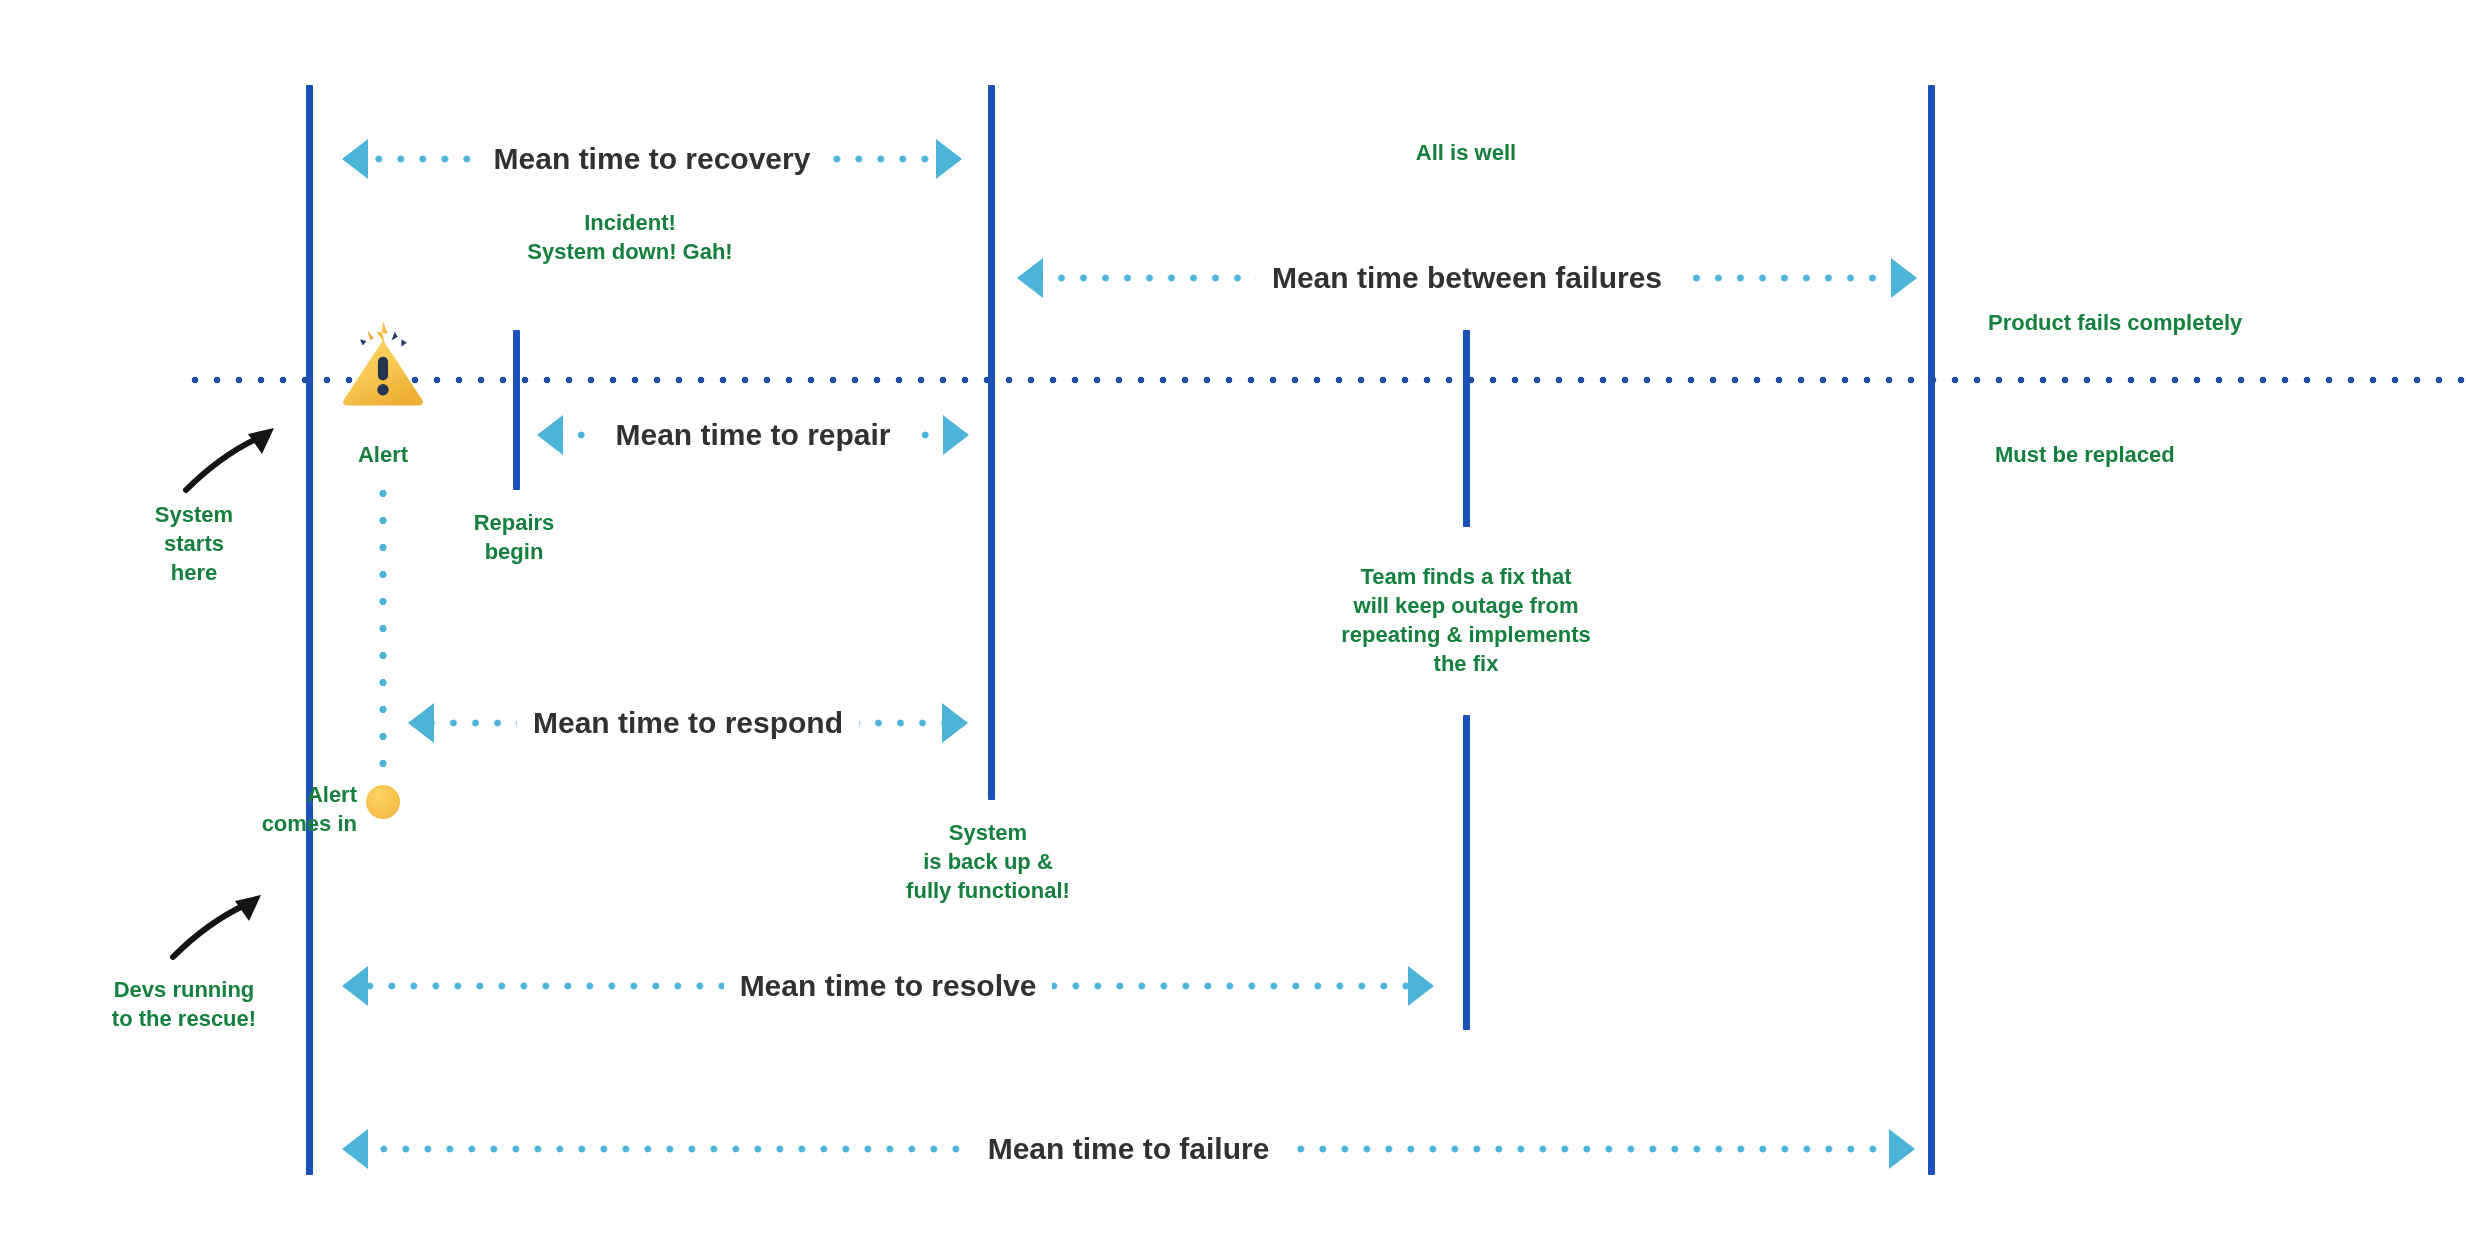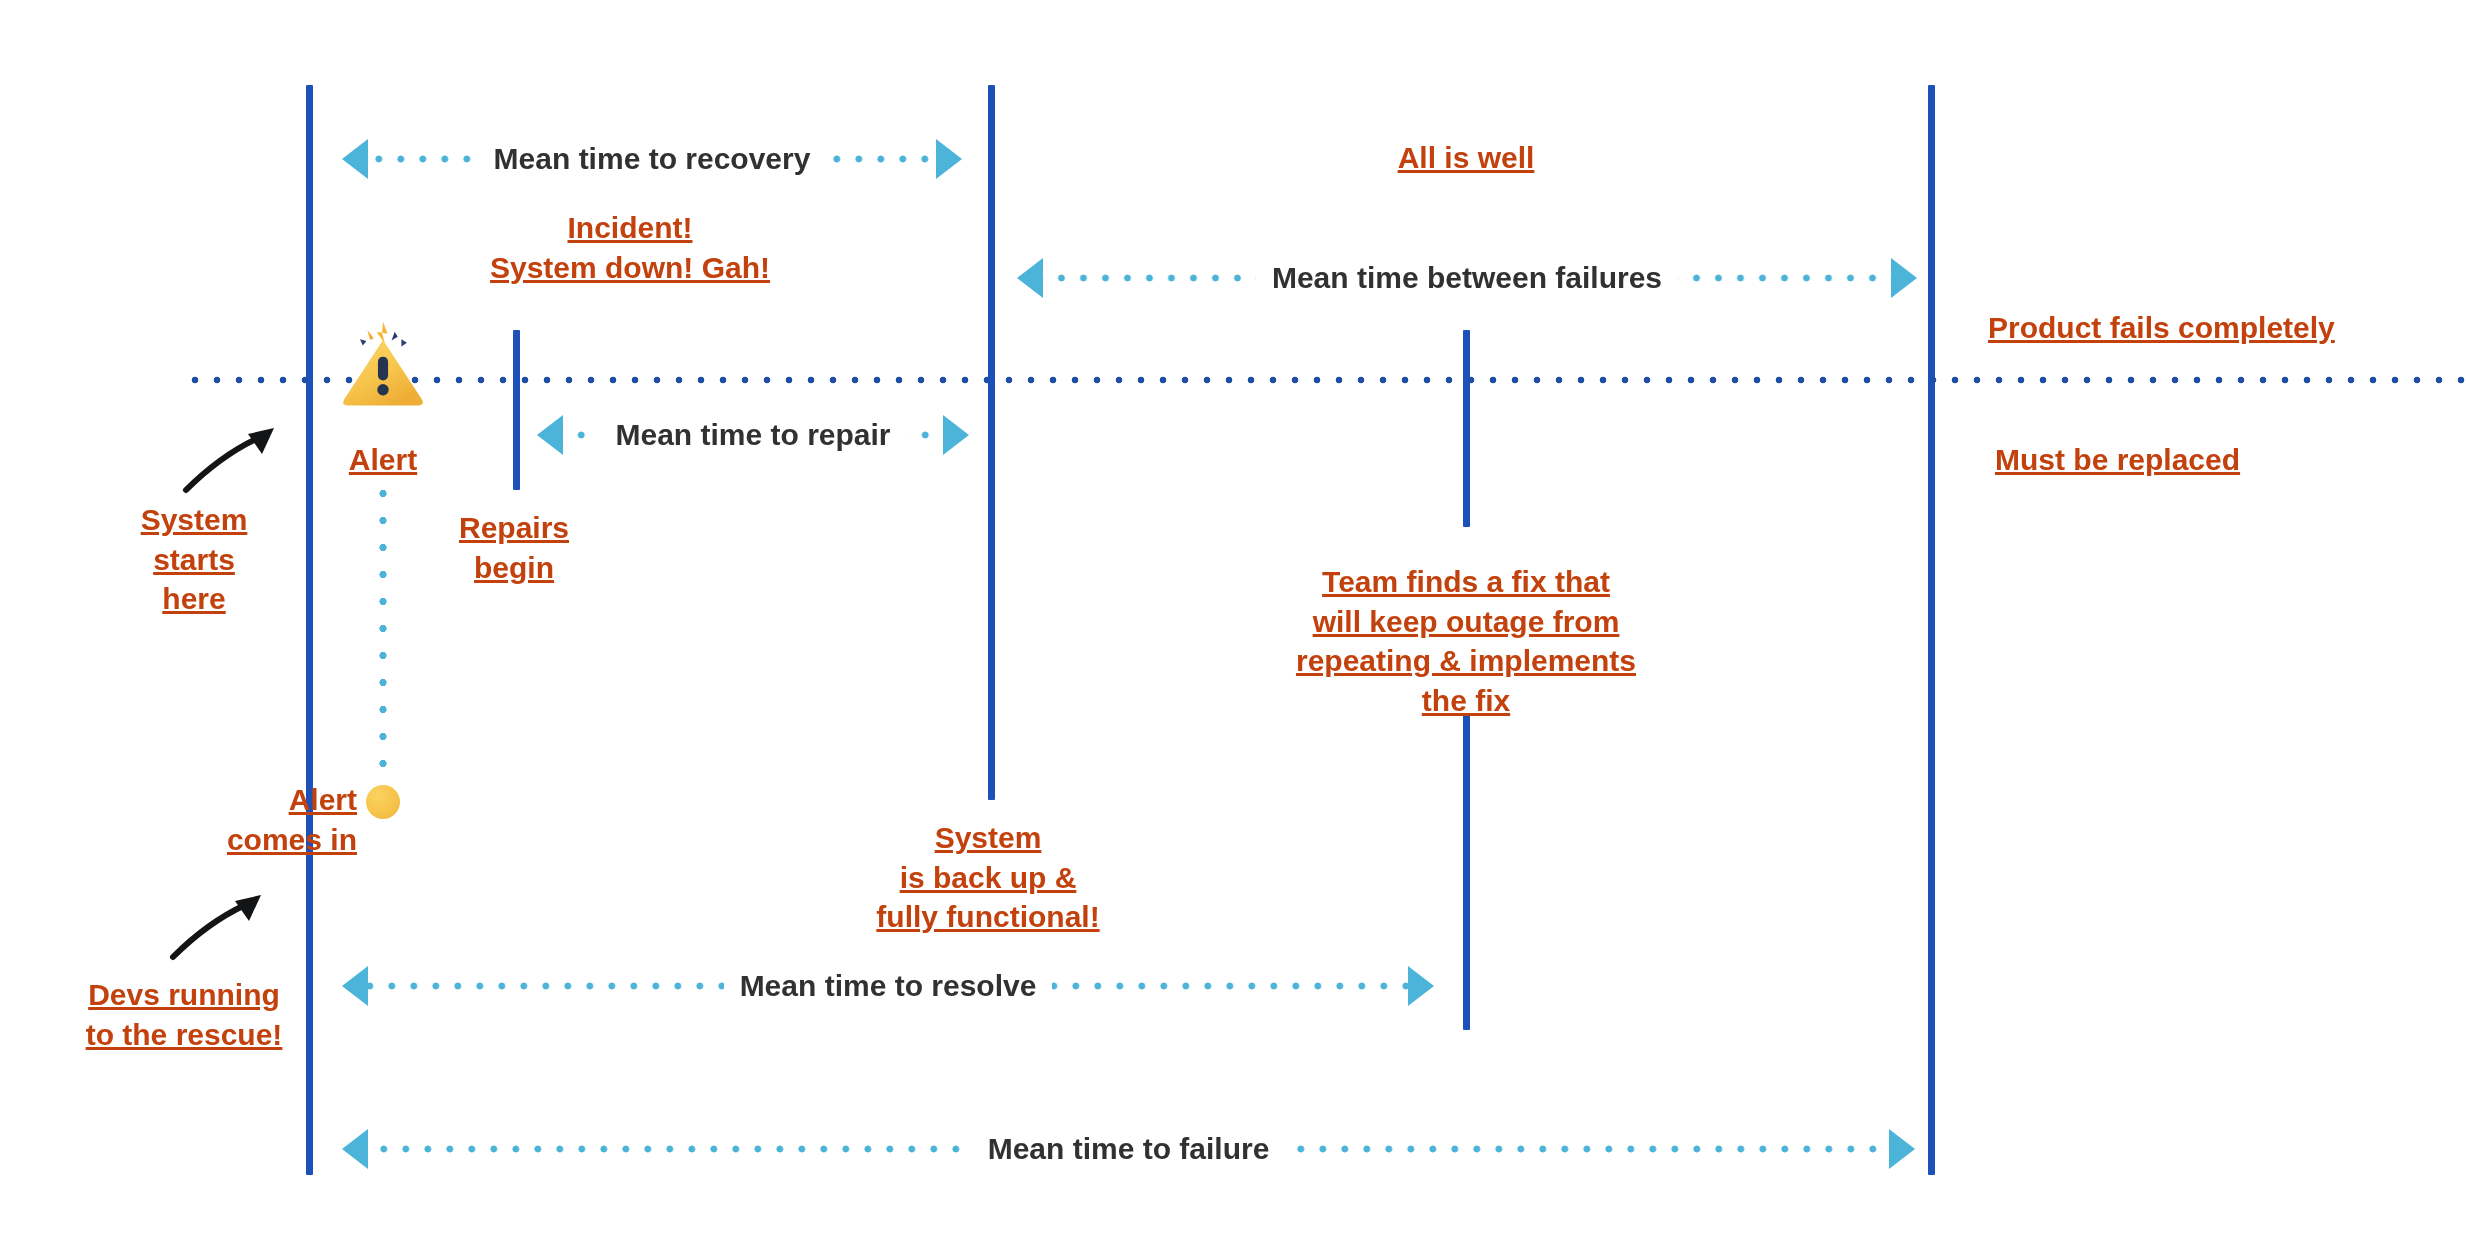--- a/index.html
+++ b/index.html
@@ -77,26 +77,25 @@
     font-size: 30px;
     font-weight: bold;
     color: #2f3133;
     white-space: nowrap;
     line-height: 1;
   }
 
   
   .note {
     position: absolute;
-    font-size: 30px;
+    font-size: 22px;
     font-weight: bold;
-    color: #c2410c;
+    color: #15803d;
     line-height: 1.32;
     white-space: pre-line;
-    text-decoration: underline;
   }
   .note.center { text-align: center; transform: translateX(-50%); }
   .note.left   { text-align: left; }
   .note.right  { text-align: right; transform: translateX(-100%); }
 
   
   .alert-icon {
     position: absolute;
     width: 92px;
     height: 92px;
@@ -149,20 +148,27 @@
   </div>
 
   <div class="measure" style="left:1017px; top:255px; width:900px;">
     <span class="head left"></span>
     <span class="dots"></span>
     <span class="mlabel">Mean time between failures</span>
     <span class="dots"></span>
     <span class="head right"></span>
   </div>
 
+  <div class="measure" style="left:408px; top:700px; width:560px;">
+    <span class="head left"></span>
+    <span class="dots"></span>
+    <span class="mlabel">Mean time to respond</span>
+    <span class="dots"></span>
+    <span class="head right"></span>
+  </div>
 
   <div class="measure" style="left:342px; top:963px; width:1092px;">
     <span class="head left"></span>
     <span class="dots"></span>
     <span class="mlabel">Mean time to resolve</span>
     <span class="dots"></span>
     <span class="head right"></span>
   </div>
 
   <div class="measure" style="left:342px; top:1126px; width:1573px;">

